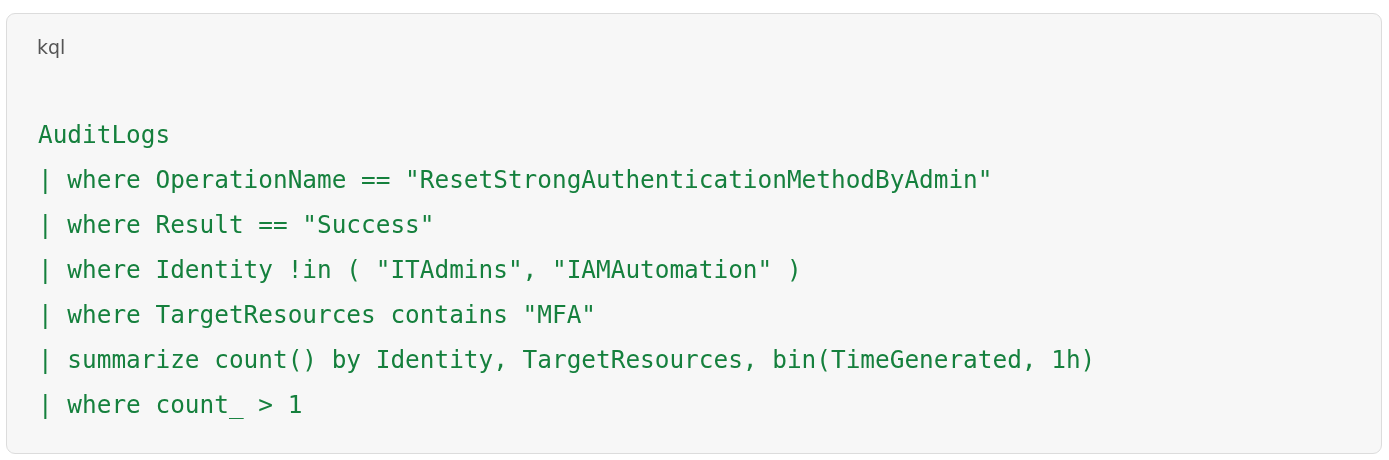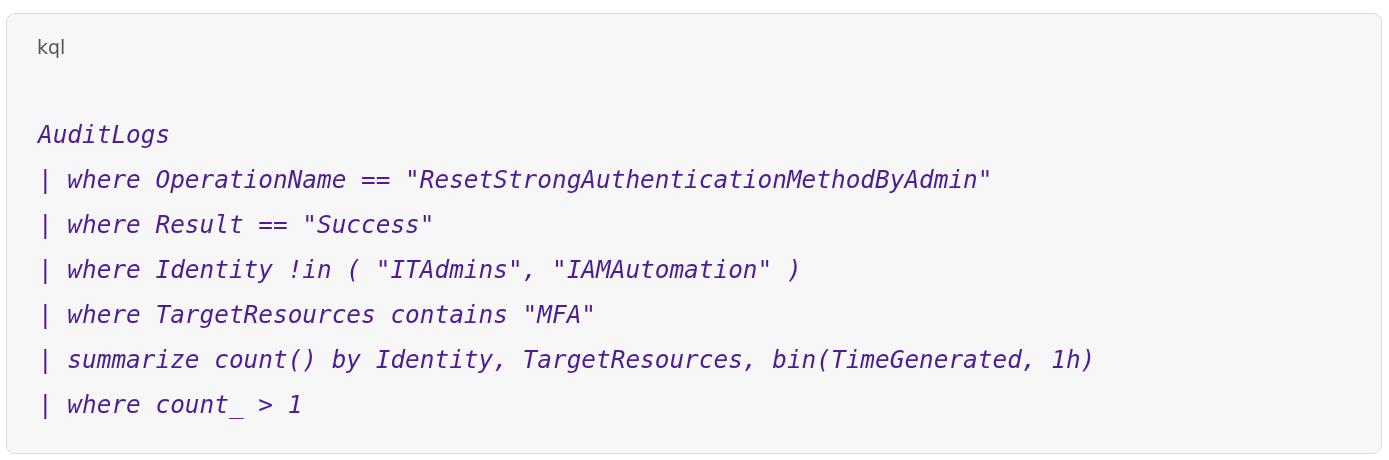--- a/index.html
+++ b/index.html
@@ -20,23 +20,22 @@
       font-size: 19px;
       color: #555555;
     }
     .code {
       position: absolute;
       left: 31px; top: 98px;
       margin: 0;
       font-family: "DejaVu Sans Mono", monospace;
       font-size: 24.4px;
       line-height: 45px;
-      color: #4c1d95;
+      color: #15803d;
       white-space: pre;
-      font-style: italic;
     }
     .code-line { display: block; height: 45px; }
   </style>
 </head>
 <body>
 
 <div class="code-block">
   <div class="lang-label">kql</div>
   <pre class="code"><span class="code-line">AuditLogs</span><span class="code-line">| where OperationName == "ResetStrongAuthenticationMethodByAdmin"</span><span class="code-line">| where Result == "Success"</span><span class="code-line">| where Identity !in ( "ITAdmins", "IAMAutomation" )</span><span class="code-line">| where TargetResources contains "MFA"</span><span class="code-line">| summarize count() by Identity, TargetResources, bin(TimeGenerated, 1h)</span><span class="code-line">| where count_ &gt; 1</span></pre>
 </div>

